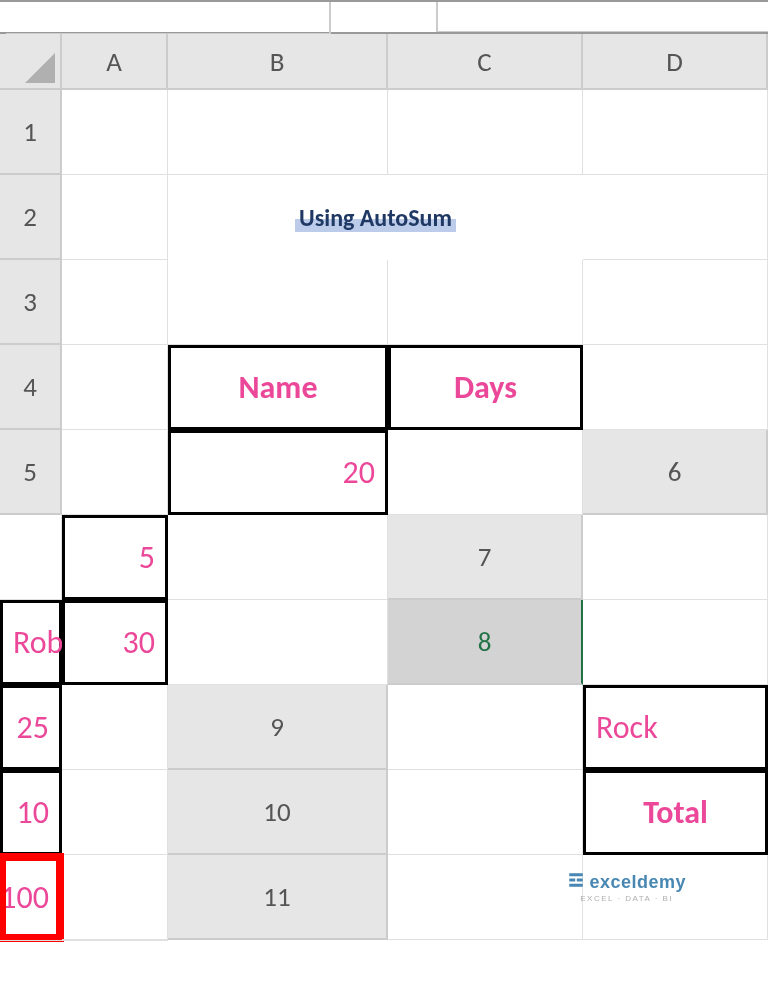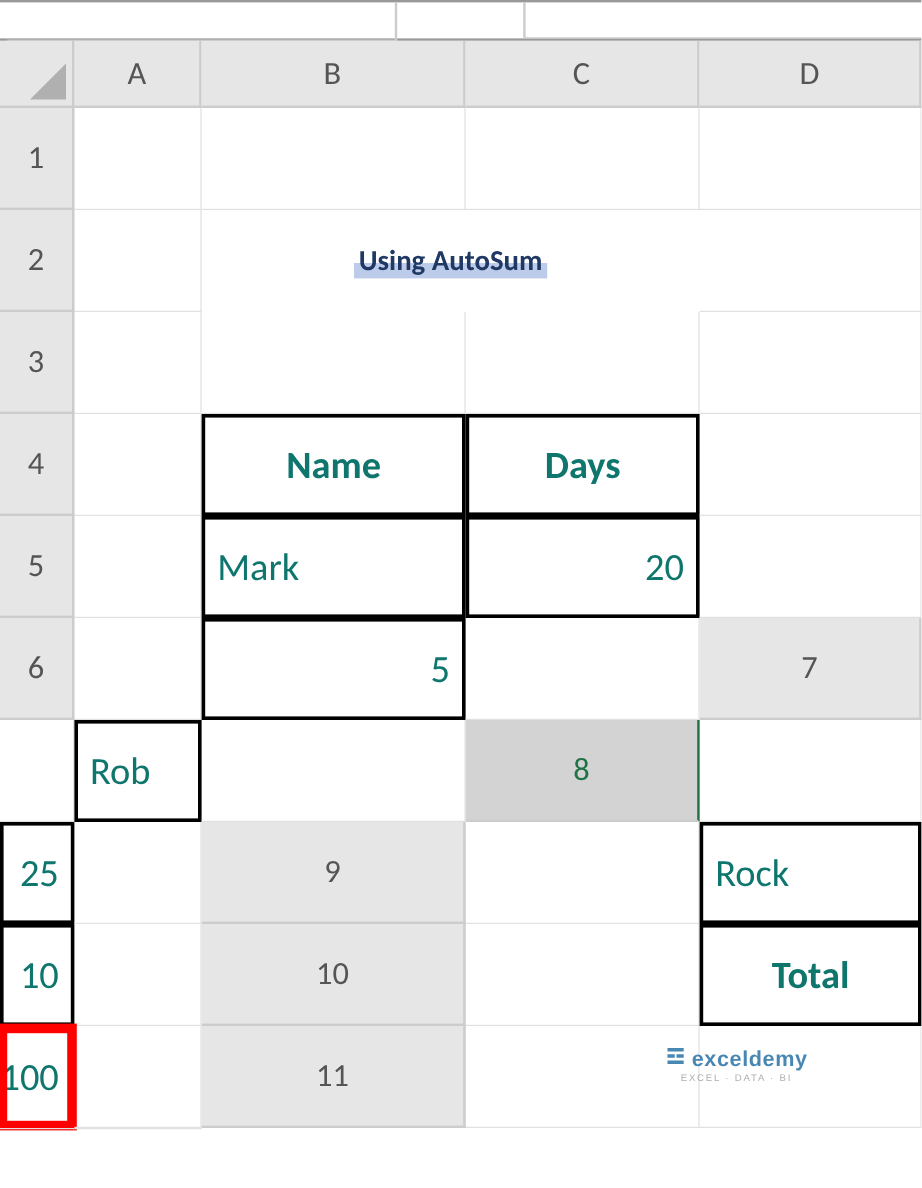--- a/index.html
+++ b/index.html
@@ -69,21 +69,21 @@
 .rowhdr.active {
   border-right-color: #217346;
   color: #217346;
   background: #d3d3d3;
 }
 .cell {
   border-right: 1px solid #e0e0e0;
   border-bottom: 1px solid #e0e0e0;
   position: relative;
   font-size: 30px;
-  color:#0f766e;
+  color:#ec4899;
 }
 
 .title-wrap {
   grid-column: 3 / span 2;
   grid-row: 3;
   display:flex;
   align-items:center;
   justify-content:center;
   position:relative;
 }
@@ -106,21 +106,21 @@
 .tbl.right { justify-content:flex-end; }
 .tbl.total-label { font-weight:bold; justify-content:center; }
 .highlight {
   outline: 8px solid #ff0000;
   outline-offset: -6px;
 }
 
 .watermark {
   position:absolute;
   bottom: 38px;
-  right: 95px;
+  right: 82px;
   font-size: 16px;
   color: #1a6aa0;
   opacity: .8;
   display:flex;
   flex-direction:column;
   align-items:center;
   font-family: Arial, sans-serif;
 }
 .watermark .wm-main { font-weight:bold; letter-spacing:.5px; font-size:18px; display:flex; align-items:center; gap:4px;}
 .watermark .wm-sub { font-size:8px; letter-spacing:1.5px; color:#999; }
@@ -164,32 +164,32 @@
     <div class="cell"></div>
 
     <div class="rowhdr">4</div>
     <div class="cell"></div>
     <div class="cell tbl head">Name</div>
     <div class="cell tbl head">Days</div>
     <div class="cell"></div>
 
     <div class="rowhdr">5</div>
     <div class="cell"></div>
-    <div class="cell tbl">Mark</div>
     <div class="cell tbl right">20</div>
     <div class="cell"></div>
 
     <div class="rowhdr">6</div>
     <div class="cell"></div>
     <div class="cell tbl right">5</div>
     <div class="cell"></div>
 
     <div class="rowhdr">7</div>
     <div class="cell"></div>
     <div class="cell tbl">Rob</div>
+    <div class="cell tbl right">30</div>
     <div class="cell"></div>
 
     <div class="rowhdr active">8</div>
     <div class="cell"></div>
     <div class="cell tbl right">25</div>
     <div class="cell"></div>
 
     <div class="rowhdr">9</div>
     <div class="cell"></div>
     <div class="cell tbl">Rock</div>

